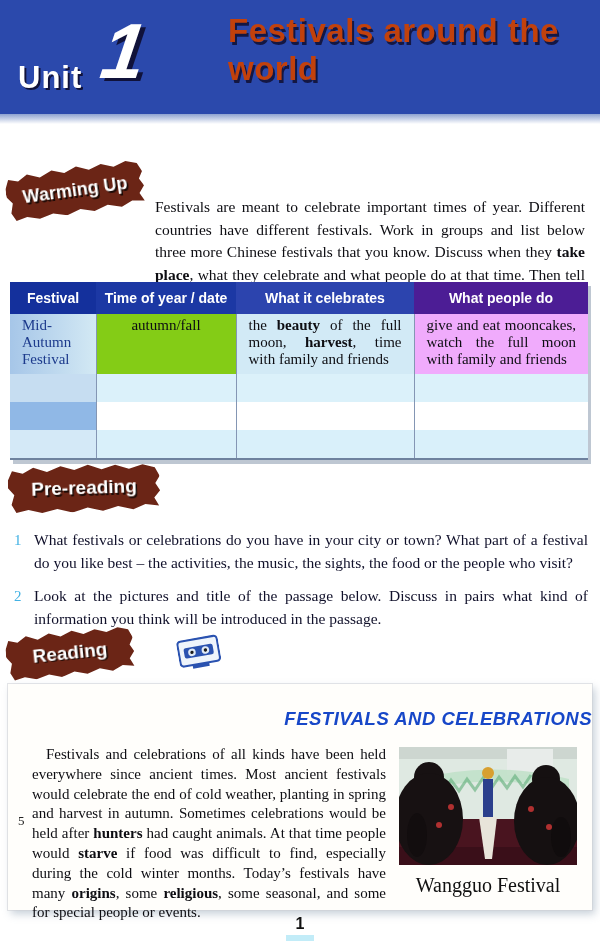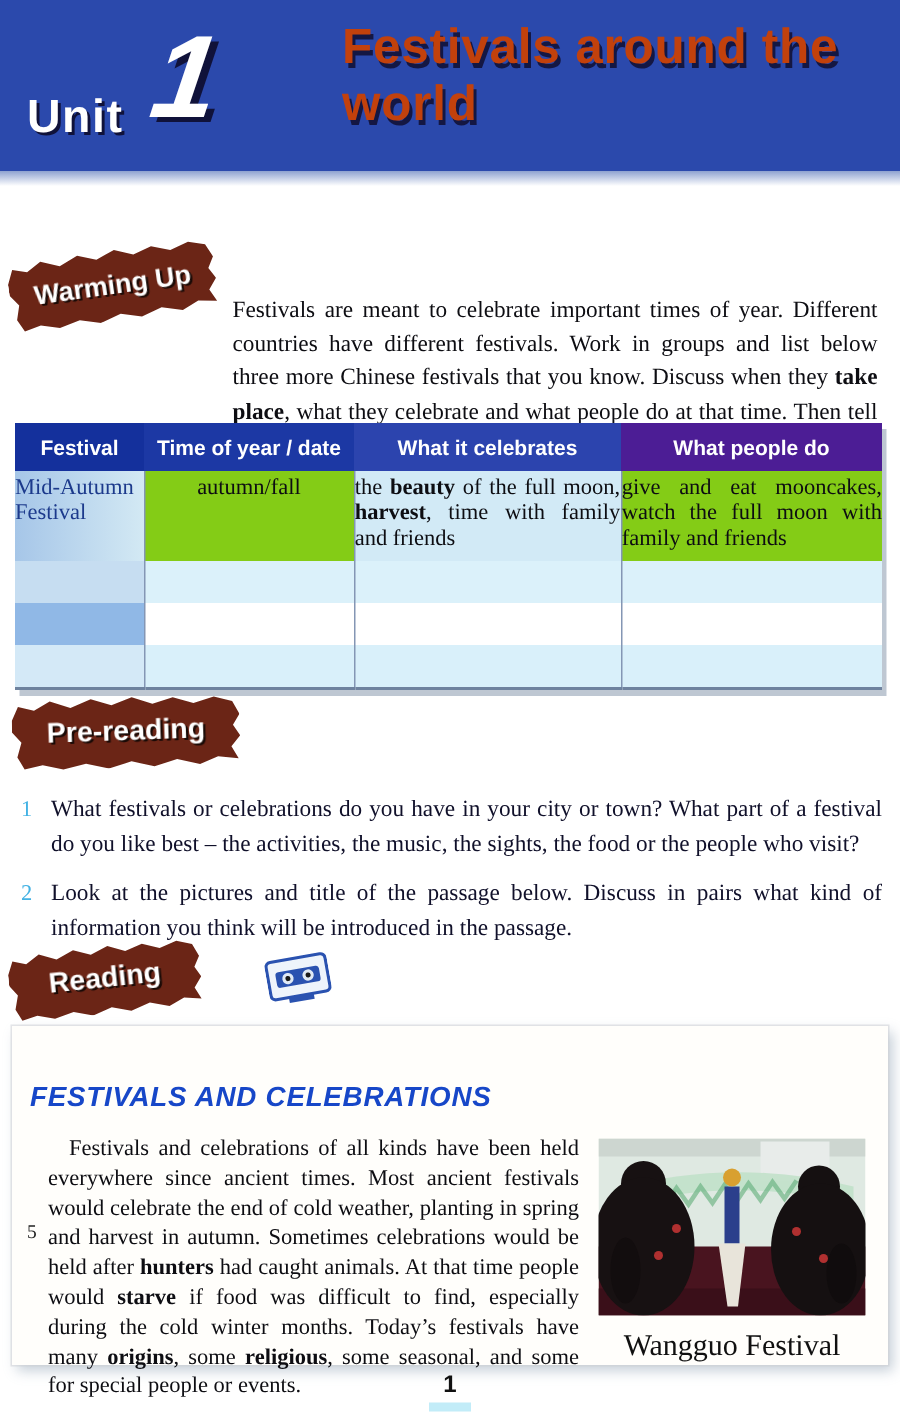--- a/index.html
+++ b/index.html
@@ -41,47 +41,47 @@
   
   .festival-table { position:absolute; left:10px; top:282px; width:578px;
     border-collapse:collapse; table-layout:fixed; font-size:15px;
     box-shadow:3px 4px 0 0 rgba(110,130,155,0.45); }
   .festival-table th { color:#fff; font-family:"Liberation Sans", sans-serif; font-weight:bold;
     font-size:14px; height:24px; padding:4px 4px; text-align:center; }
   .festival-table th:nth-child(1){ background:#14309c; }
   .festival-table th:nth-child(2){ background:#1c38a4; }
   .festival-table th:nth-child(3){ background:#2c44ae; }
   .festival-table th:nth-child(4){ background:#4c1d95; }
-  .festival-table td { border-left:1px solid #8496b4; vertical-align:top; padding:3px 0; }
+  .festival-table td { border-left:1px solid #8496b4; vertical-align:top; padding:3px 12px; }
   .festival-table td:first-child { border-left:none; }
   .row-content { height:60px; }
   .row-content .cell-festival { background:linear-gradient(90deg,#a6c6e8,#d3e9f4); color:#1c3a8c; }
   .row-content .cell-time { background:#84cc16; text-align:center; }
   .row-content .cell-celebrates { background:#d2eaf6; text-align:justify; }
-  .row-content .cell-people { background:#84cc16; text-align:justify; }
+  .row-content .cell-people { background:#f0abfc; text-align:justify; }
   .row-empty td { height:22px; }
   .row-empty-a td { background:#dbf1fa; } .row-empty-a td:first-child { background:#c6ddf1; }
   .row-empty-b td { background:#ffffff; } .row-empty-b td:first-child { background:#90b8e6; }
   .row-empty-c td { background:#d9f0fa; border-bottom:2px solid #6e829e; }
   .row-empty-c td:first-child { background:#d4e9f7; }
 
   
   .questions { position:absolute; left:12px; top:528px; width:576px; }
   .question { position:relative; padding-left:22px; margin-bottom:9px;
     font-size:15.5px; line-height:1.5; text-align:justify; color:#10102a; }
   .qnum { position:absolute; left:2px; top:1px; color:#43b2e4; font-size:15px; }
 
   
   .cassette { position:absolute; left:178px; top:637px; width:42px; height:32px; transform:rotate(-10deg); }
 
   
   .reading-panel { position:absolute; left:8px; top:684px; width:584px; height:226px;
     background:#fffefb;
     box-shadow:0 0 0 1px rgba(205,208,214,0.55), 3px 4px 8px rgba(130,150,170,0.45); }
-  .reading-heading { margin:12px; padding-top:24px; text-align:left;
+  .reading-heading { margin:0; padding-top:24px; text-align:right;
     font-family:"Liberation Sans", sans-serif; font-style:italic; font-weight:bold;
     font-size:18.5px; color:#1747c8; letter-spacing:0.5px; }
   .passage-wrap { margin:13px 14px 0 24px; }
   .photo-box { float:right; width:180px; margin:2px 0 2px 12px; text-align:center; }
   .photo-box svg { display:block; width:178px; height:118px; margin:0 auto; }
   .photo-caption { margin-top:9px; font-size:20px; color:#101010; }
   .passage { font-size:15px; line-height:1.32; text-align:justify; text-indent:14px; }
   .passage-linenum { position:absolute; left:10px; top:129px; font-size:13px; color:#222; }
 
   

